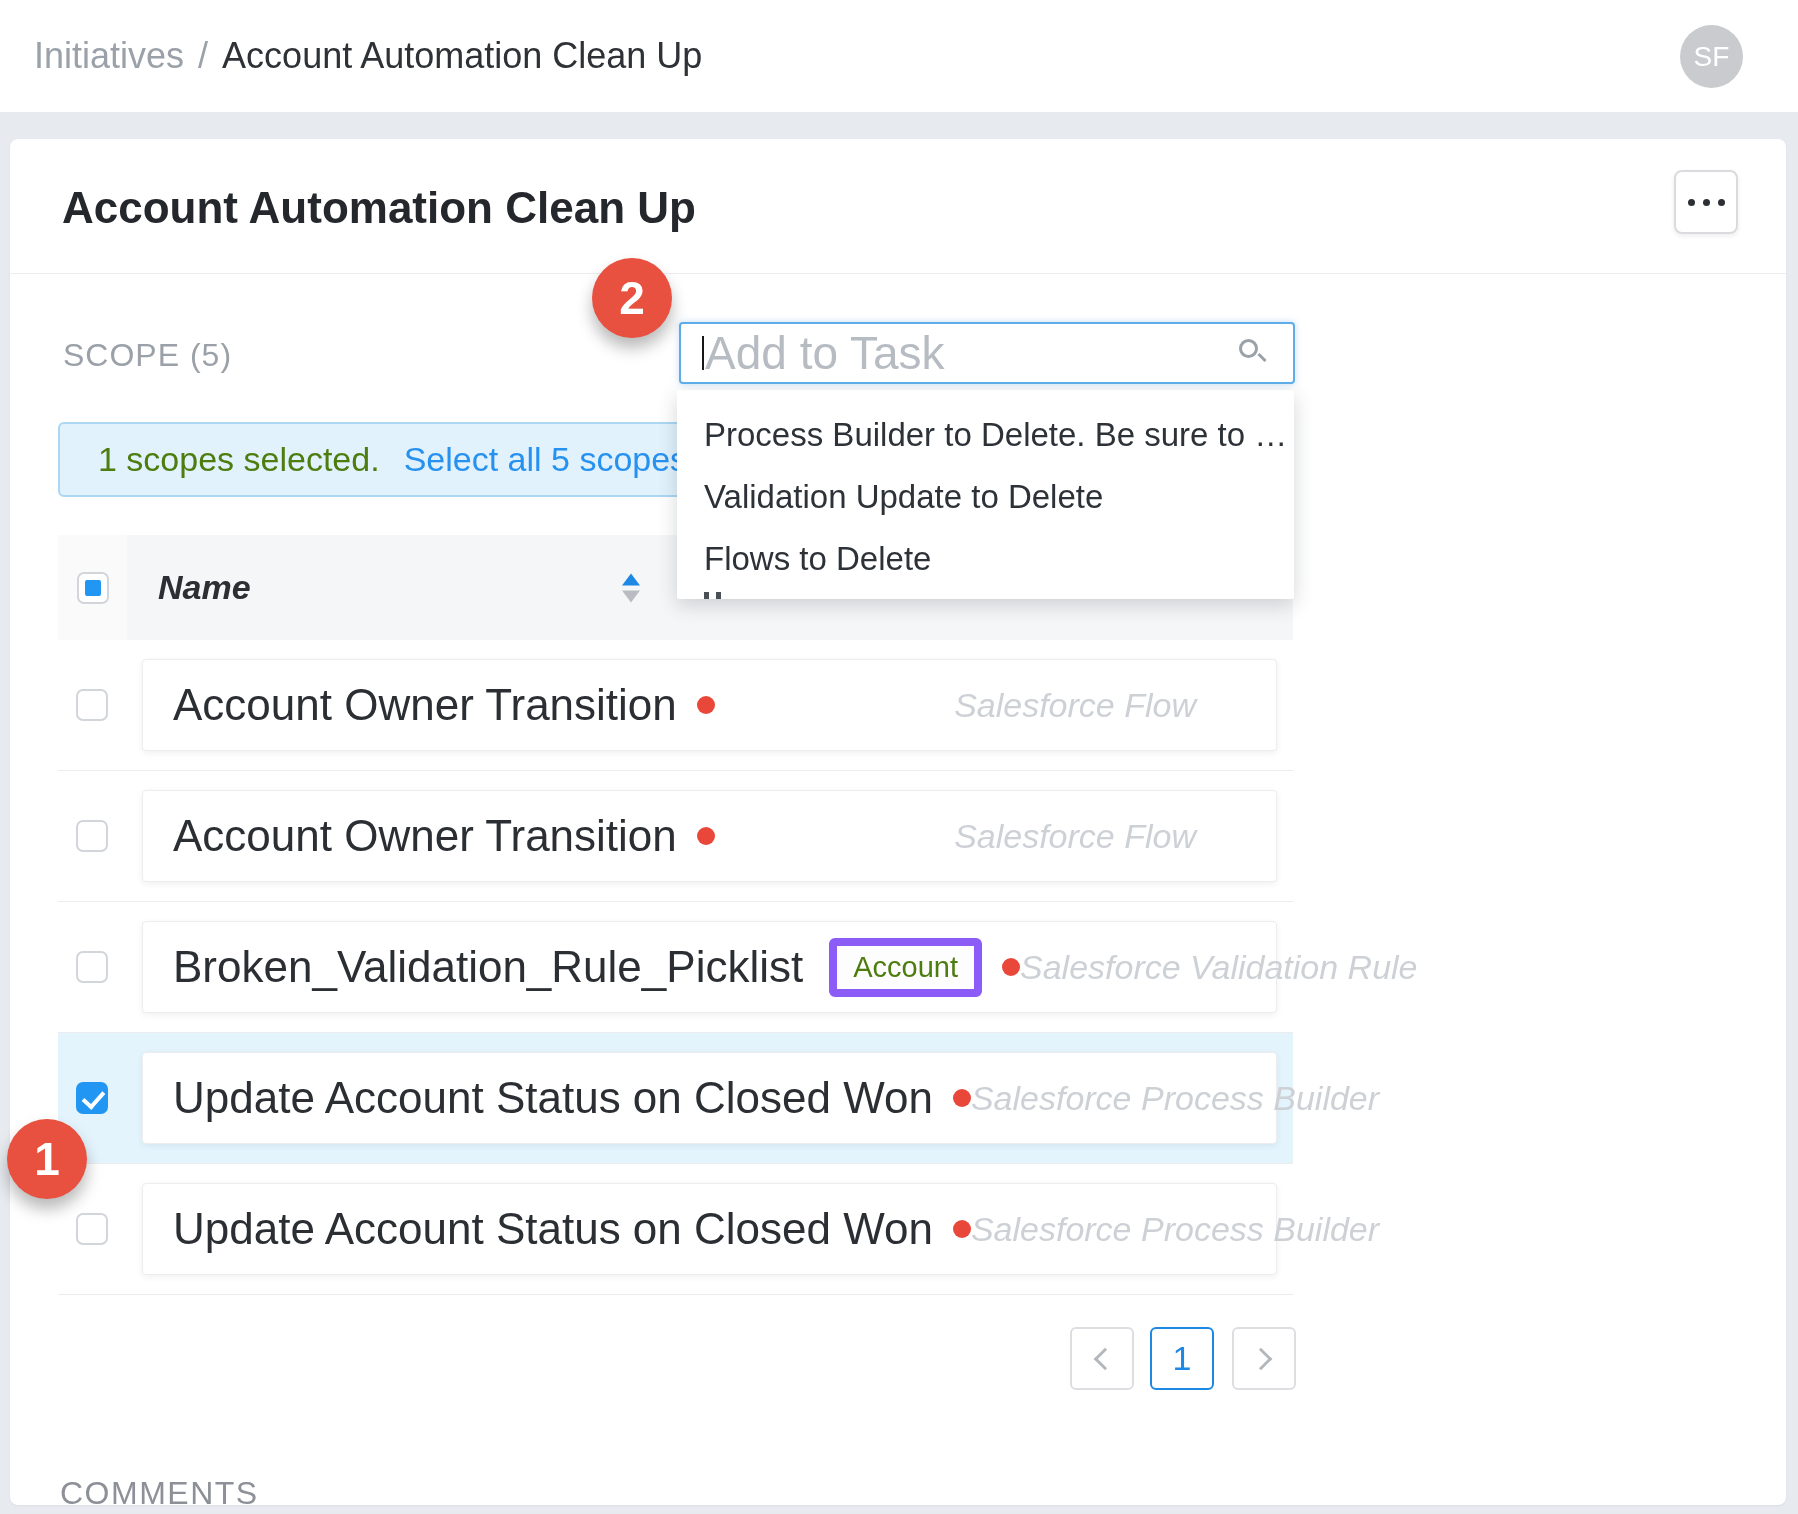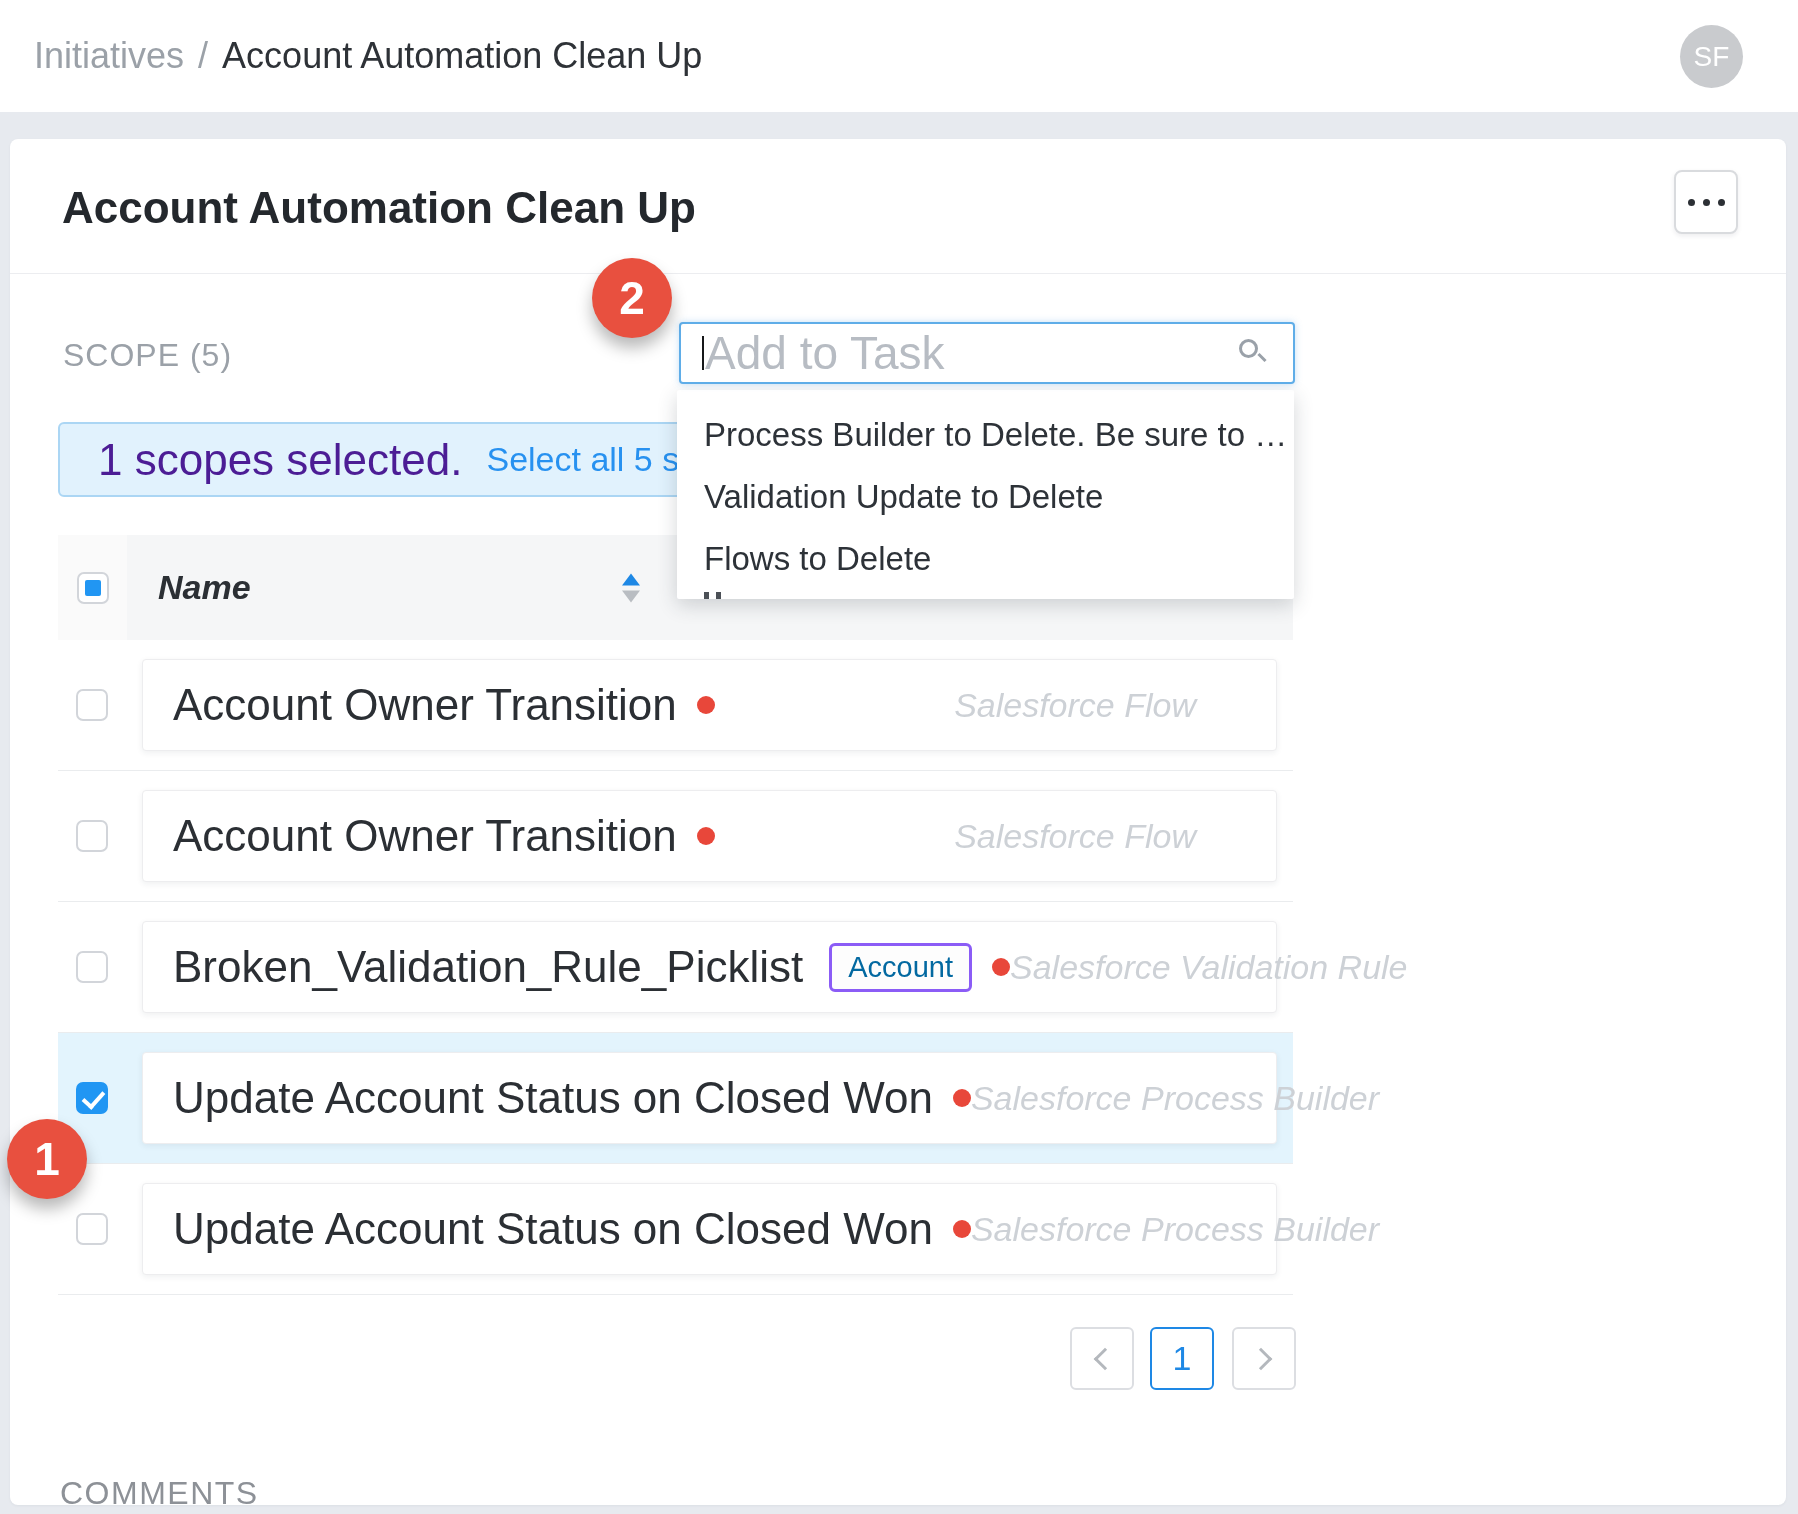--- a/index.html
+++ b/index.html
@@ -18,42 +18,42 @@
   .card{position:absolute;left:10px;top:139px;width:1776px;height:1366px;background:#ffffff;border-radius:8px;box-shadow:0 1px 3px rgba(20,30,50,.05);}
   .page-title{position:absolute;left:52px;top:44px;font-size:44px;font-weight:600;color:#24282d;}
   .menu-btn{position:absolute;left:1664px;top:31px;width:64px;height:64px;background:#fff;border:2px solid #d9dbde;border-radius:8px;box-shadow:0 2px 5px rgba(20,30,50,.08);display:flex;align-items:center;justify-content:center;gap:8px;box-sizing:border-box;cursor:pointer;}
   .menu-btn i{width:7px;height:7px;border-radius:50%;background:#2c3035;display:block;}
   .header-divider{position:absolute;left:0;top:134px;width:100%;height:1px;background:#ecedf0;}
 
   .scope-heading{position:absolute;left:53px;top:198px;font-size:32px;color:#9ba1a8;letter-spacing:1px;}
 
   
   .banner{position:absolute;left:48px;top:283px;width:1235px;height:75px;background:#e1f2fd;border:2px solid #abd6f4;border-radius:6px;box-sizing:border-box;display:flex;align-items:center;padding-left:38px;}
-  .banner-text{font-size:44px;color:#4c1d95;}
+  .banner-text{font-size:34px;color:#4d7c0f;}
   .banner-link{font-size:34px;color:#2791f0;margin-left:24px;cursor:pointer;}
 
   
   .scope-table{position:absolute;left:48px;top:396px;width:1235px;}
   .thead{position:relative;height:105px;display:flex;background:#f5f6f7;}
   .th-check{width:69px;background:#fafafa;display:flex;align-items:center;justify-content:center;}
   .th-name{flex:1;display:flex;align-items:center;padding-left:31px;font-size:34px;font-weight:600;color:#2b2f34;font-style:italic;}
   .sort{position:absolute;left:564px;top:50%;transform:translateY(-50%);display:flex;flex-direction:column;gap:5px;cursor:pointer;}
   .tri-up{width:0;height:0;border-left:9px solid transparent;border-right:9px solid transparent;border-bottom:12px solid #1e88e5;}
   .tri-down{width:0;height:0;border-left:9px solid transparent;border-right:9px solid transparent;border-top:12px solid #b9bdc2;}
 
   .trow{position:relative;height:131px;border-bottom:1px solid #eaecee;box-sizing:border-box;background:#ffffff;}
   .trow.selected{background:#e3f4fd;}
   .cb{position:absolute;left:18px;top:50%;transform:translateY(-50%);width:32px;height:32px;border:2px solid #d2d5da;border-radius:7px;background:#fff;box-sizing:border-box;cursor:pointer;}
   .cb.indeterminate{position:static;transform:none;display:flex;align-items:center;justify-content:center;}
   .cb.indeterminate b{width:16px;height:16px;background:#2196f3;border-radius:2px;display:block;}
   .cb.checked{background:#2196f3;border-color:#2196f3;}
   .cb.checked:after{content:"";position:absolute;left:9px;top:3px;width:9px;height:17px;border-right:4px solid #fff;border-bottom:4px solid #fff;transform:rotate(42deg);}
   .row-card{position:absolute;left:84px;top:19px;width:1135px;height:92px;background:#fff;border:1px solid #ededef;border-radius:4px;box-shadow:0 2px 6px rgba(30,40,60,.07);box-sizing:border-box;display:flex;align-items:center;padding:0 0 0 30px;cursor:pointer;}
   .row-name{font-size:44px;color:#2b2f34;white-space:nowrap;}
-  .chip{margin-left:26px;border:3px solid #8b5cf6;border-radius:6px;background:#fdfdfd;padding:5px 16px;font-size:29px;color:#0369a1;}
+  .chip{margin-left:26px;border:8px solid #8b5cf6;border-radius:6px;background:#fdfdfd;padding:5px 16px;font-size:29px;color:#4d7c0f;}
   .status-dot{width:18px;height:18px;border-radius:50%;background:#e8473a;margin-left:20px;flex:none;}
   .row-spacer{flex:1;}
   .row-type{font-size:34px;font-style:italic;color:#cdd1d6;padding-right:80px;white-space:nowrap;}
 
   
   .pager{position:absolute;left:0;top:1188px;width:1283px;height:63px;}
   .pg-btn{position:absolute;top:0;width:64px;height:63px;background:#fff;border:2px solid #dcdee2;border-radius:6px;box-sizing:border-box;display:flex;align-items:center;justify-content:center;cursor:pointer;}
   .pg-prev{left:1060px;} .pg-next{left:1222px;}
   .pg-page{left:1140px;border:2px solid #1e88e5;color:#1e88e5;font-size:34px;}
   .chev{width:16px;height:16px;box-sizing:border-box;display:block;}

